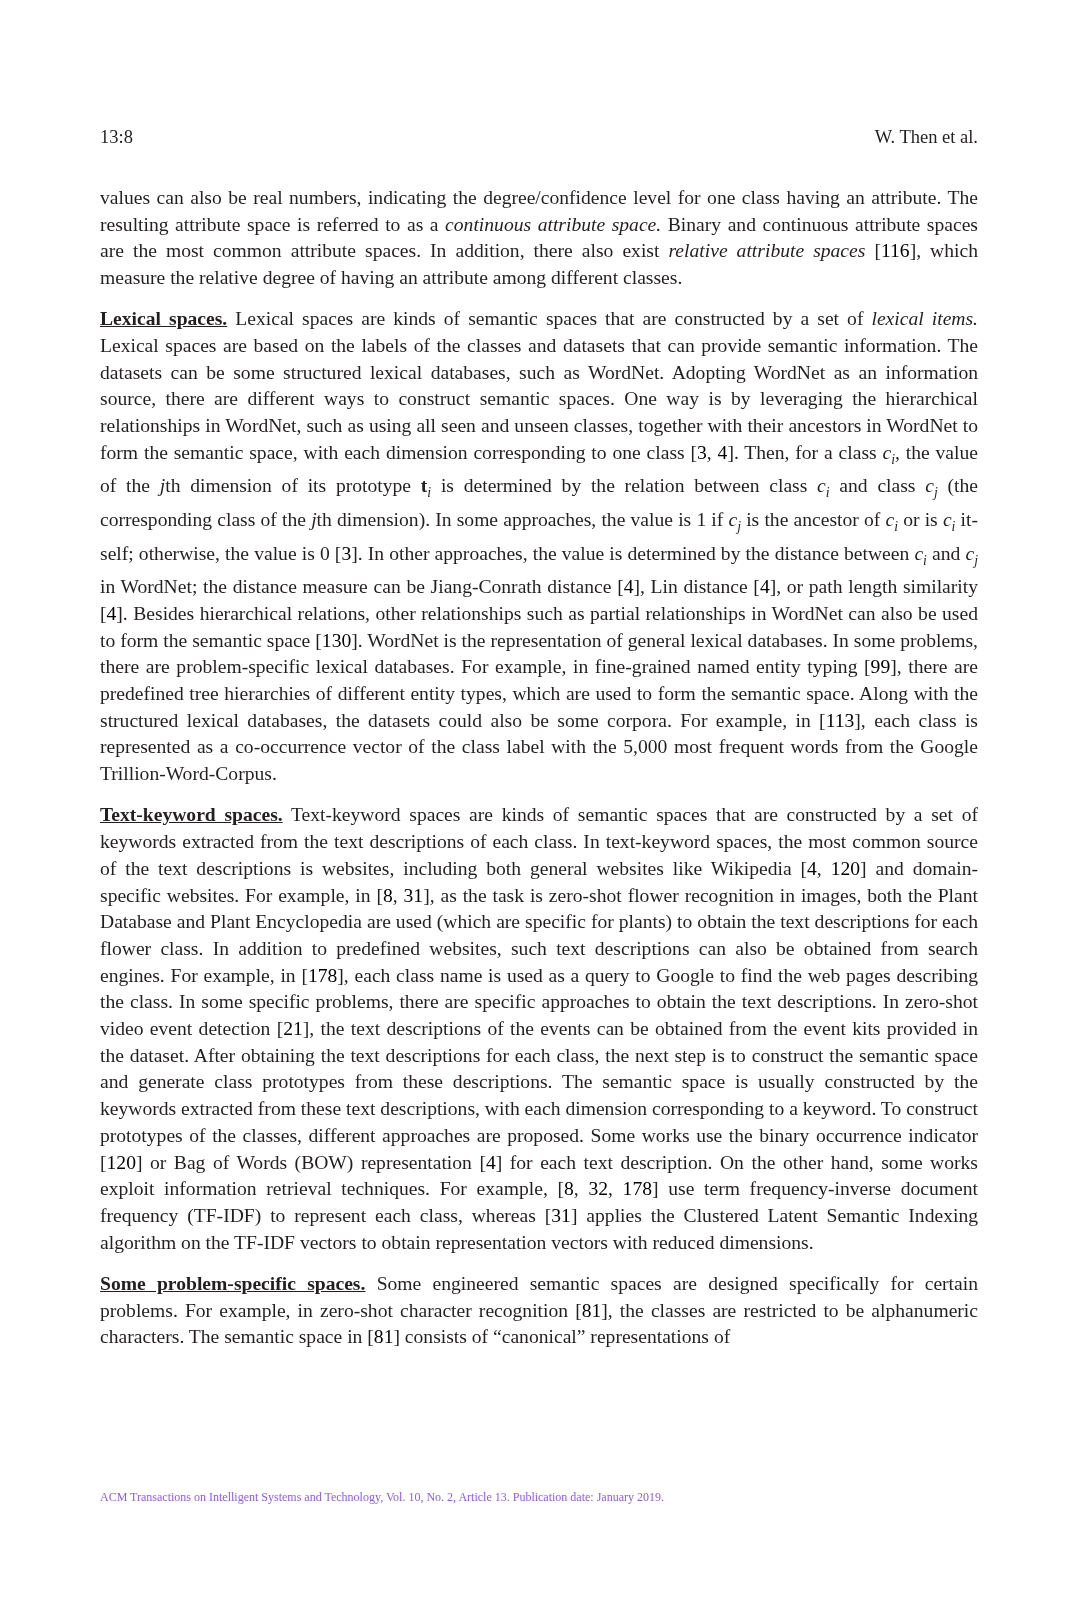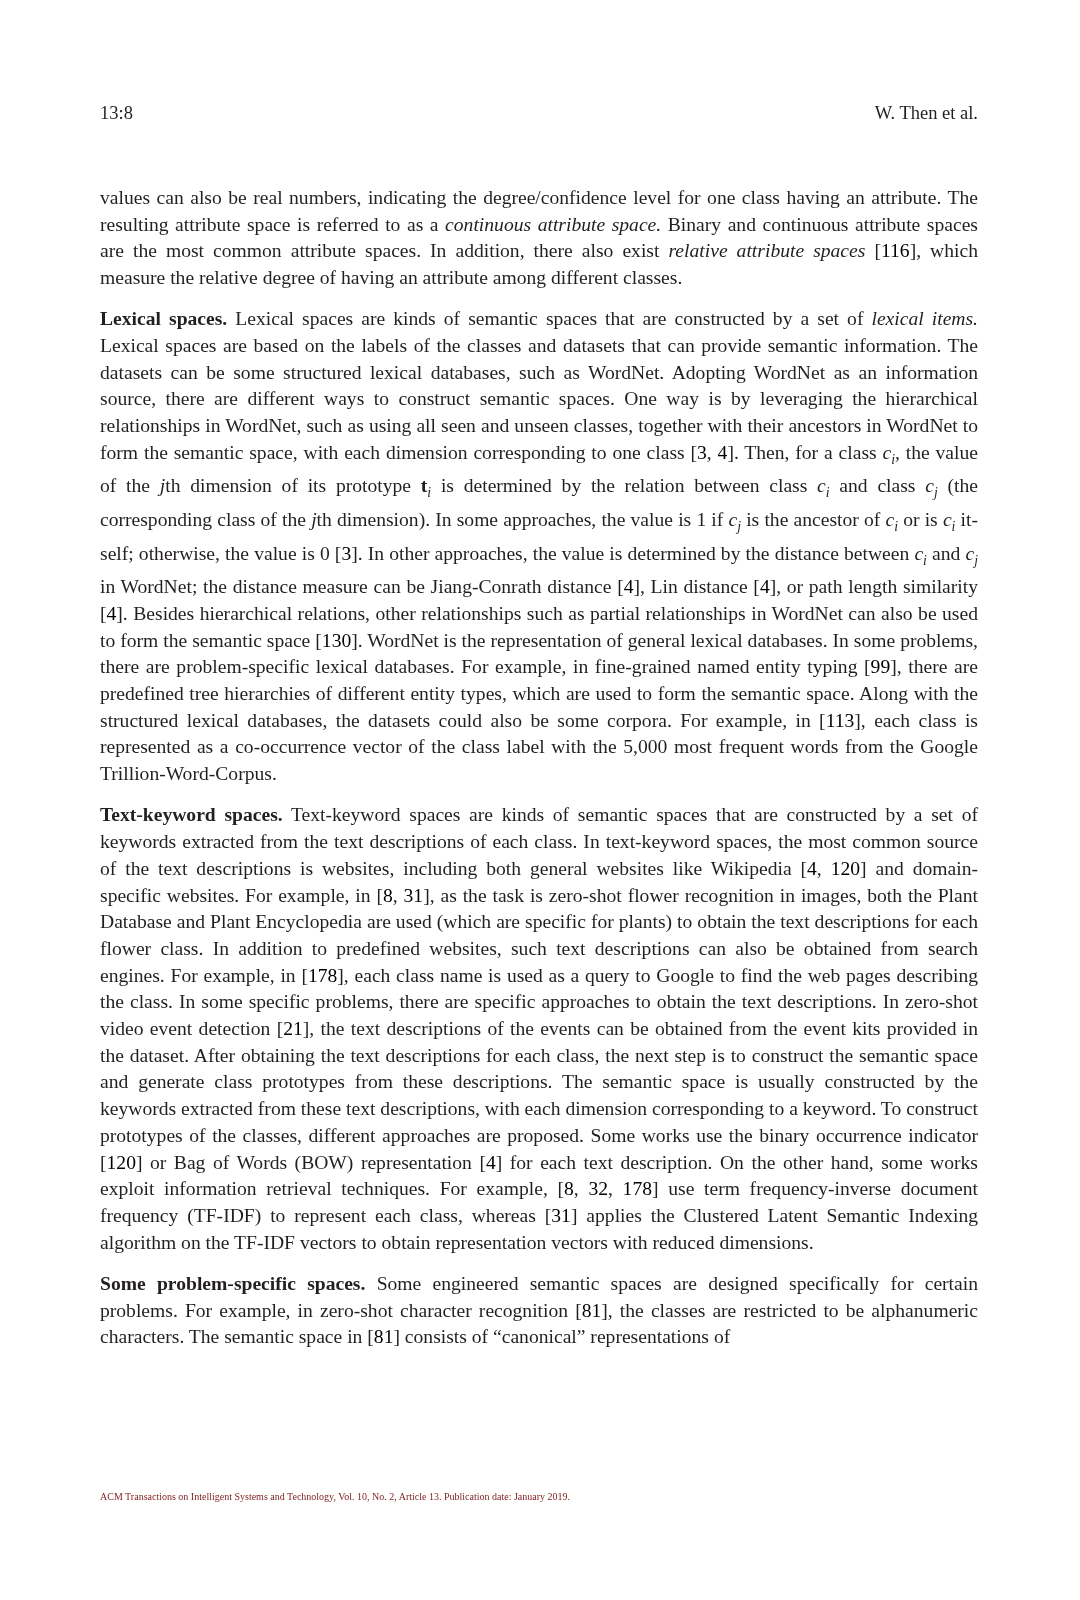--- a/index.html
+++ b/index.html
@@ -10,21 +10,21 @@
   body {
     width: 1080px;
     height: 1600px;
     position: relative;
     overflow: hidden;
     font-family: "Liberation Serif", "DejaVu Serif", serif;
     color: #231f20;
   }
   .running-head {
     position: absolute;
-    top: 100px;
+    top: 124px;
     left: 100px;
     width: 878px;
     height: 26px;
     font-size: 18.5px;
     line-height: 26px;
   }
   .running-head .page-num { position: absolute; left: 0; top: 0; }
   .running-head .authors { position: absolute; right: 0; top: 0; }
 
   .body-text {
@@ -35,36 +35,37 @@
     font-size: 19.6px;
     line-height: 26.7px;
     text-align: justify;
     hyphens: manual;
   }
   .body-text p {
     margin: 0 0 14.5px 0;
   }
   .body-text .lead {
     font-weight: bold;
+    text-decoration: underline;
   }
   .cite {
     color: #000000;
     text-decoration: none;
   }
   .it { font-style: italic; }
   .bold { font-weight: bold; }
 
   .footer {
     position: absolute;
     top: 1487px;
     left: 100px;
     width: 878px;
-    font-size: 10px;
+    font-size: 12px;
     line-height: 20px;
-    color: #7f1d1d;
+    color: #8b5cf6;
   }
 </style>
 </head>
 <body>
 
 <div class="running-head">
   <span class="page-num">13:8</span>
   <span class="authors">W. Then et al.</span>
 </div>
 

